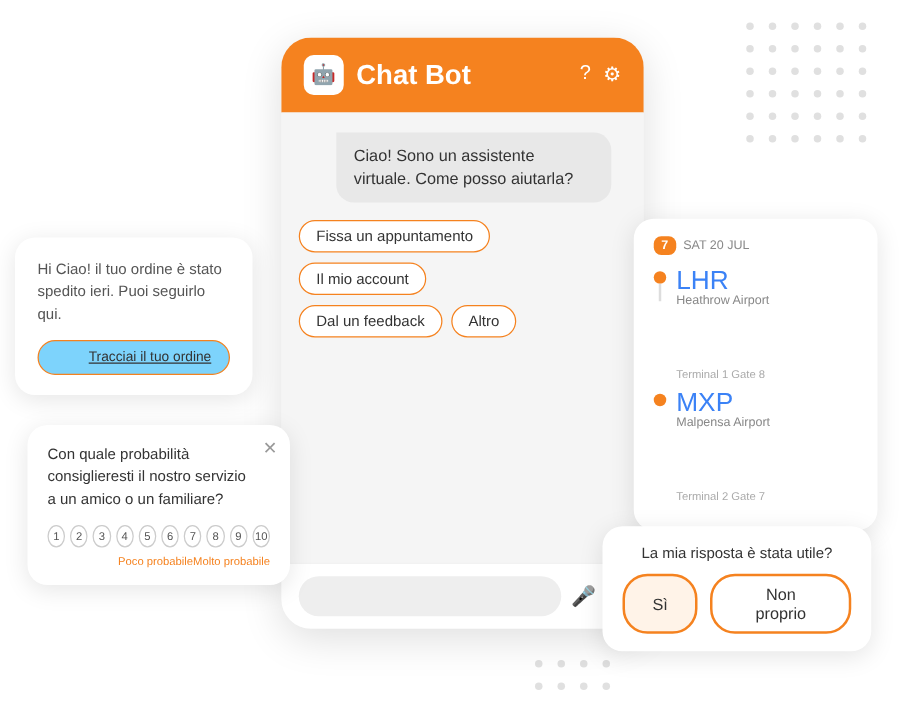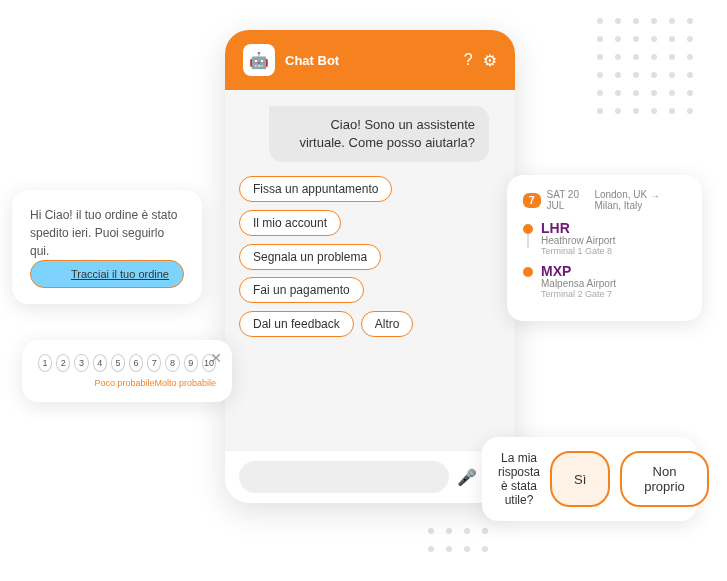--- a/index.html
+++ b/index.html
@@ -54,21 +54,21 @@
       width: 32px;
       height: 32px;
       background: #fff;
       border-radius: 8px;
       display: flex;
       align-items: center;
       justify-content: center;
       font-size: 16px;
     }
     .chatbot-header-title {
-      font-size: 13px;
+      font-size: 22px;
       font-weight: 700;
       color: #fff;
       flex: 1;
     }
     .chatbot-header-actions {
       display: flex;
       gap: 10px;
     }
     .chatbot-header-actions span {
       color: #fff;
@@ -90,21 +90,20 @@
       color: #333;
       max-width: 220px;
       margin-left: 30px;
       margin-bottom: 14px;
       line-height: 1.4;
     }
 
     .chat-message-wrap {
       position: relative;
       margin-bottom: 12px;
-      text-align: right;
     }
 
     .chips-row {
       display: flex;
       flex-wrap: wrap;
       gap: 7px;
       margin-bottom: 8px;
     }
 
     .chip {
@@ -153,20 +152,21 @@
       background: #fff;
       border-radius: 16px;
       box-shadow: 0 4px 20px rgba(0,0,0,0.10);
       padding: 16px 18px;
       width: 190px;
       z-index: 6;
     }
     .order-card-text {
       font-size: 12px;
       color: #555;
+      margin-bottom: 12px;
       line-height: 1.5;
     }
     .order-card-btn {
       background: #7dd3fc;
       border: 1.5px solid #f5821f;
       color: #333;
       border-radius: 20px;
       padding: 7px 14px;
       font-size: 11px;
       cursor: pointer;
@@ -266,32 +266,33 @@
       border-radius: 50%;
       background: #f5821f;
       margin-top: 3px;
       flex-shrink: 0;
     }
     .flight-dot.dest {
       background: #f5821f;
     }
     .flight-stop-info {}
     .flight-code {
-      font-size: 14px;
-      font-weight: 700;
-      color: #701a75;
+      font-size: 21px;
+      font-weight: 400;
+      color: #3b82f6;
       line-height: 1;
     }
     .flight-airport {
       font-size: 10px;
       color: #888;
     }
     .flight-terminal {
       font-size: 9px;
       color: #aaa;
+      margin-top: 48px;
     }
     .flight-line {
       width: 1.5px;
       height: 14px;
       background: #ddd;
       margin-left: 4px;
       margin-bottom: 2px;
     }
 
     
@@ -299,21 +300,21 @@
       position: absolute;
       right: 30px;
       bottom: 60px;
       background: #fff;
       border-radius: 16px;
       box-shadow: 0 4px 20px rgba(0,0,0,0.10);
       padding: 14px 16px;
       width: 215px;
       z-index: 6;
       display: flex;
-      flex-direction: row;
+      flex-direction: column;
       gap: 10px;
     }
     .feedback-question {
       font-size: 12px;
       color: #333;
       text-align: center;
     }
     .feedback-btns {
       display: flex;
       gap: 10px;
@@ -405,42 +406,39 @@
     <div class="chat-message-wrap">
       <div class="chat-message">Ciao! Sono un assistente virtuale. Come posso aiutarla?</div>
     </div>
     <div class="chips-row">
       <div class="chip">Fissa un appuntamento</div>
     </div>
     <div class="chips-row">
       <div class="chip">Il mio account</div>
     </div>
     <div class="chips-row">
-      <div class="chip">Segnala un problema</div>
-      <div class="chip">Fai un pagamento</div>
-    </div>
-    <div class="chips-row">
       <div class="chip">Dal un feedback</div>
       <div class="chip">Altro</div>
     </div>
   </div>
   <div class="chatbot-footer">
     <div class="chatbot-input"></div>
     <span class="chatbot-footer-mic">🎤</span>
     <span class="chatbot-footer-dots">⋮</span>
   </div>
 </div>
 
 <div class="order-card">
   <div class="order-card-text">Hi Ciao! il tuo ordine è stato spedito ieri. Puoi seguirlo qui.</div>
   <div class="order-card-btn">Tracciai il tuo ordine</div>
 </div>
 
 <div class="nps-card">
   <span class="nps-card-close">✕</span>
+  <div class="nps-card-question">Con quale probabilità consiglieresti il nostro servizio a un amico o un familiare?</div>
   <div class="nps-numbers">
   <div class="nps-num">1</div>
       <div class="nps-num">2</div>
       <div class="nps-num">3</div>
       <div class="nps-num">4</div>
       <div class="nps-num">5</div>
       <div class="nps-num">6</div>
       <div class="nps-num">7</div>
       <div class="nps-num">8</div>
       <div class="nps-num">9</div>
@@ -449,21 +447,20 @@
   <div class="nps-labels">
     <span>Poco probabile</span>
     <span>Molto probabile</span>
   </div>
 </div>
 
 <div class="flight-card">
   <div class="flight-card-header">
     <span class="flight-badge">7</span>
     <span>SAT 20 JUL</span>
-    <span>London, UK → Milan, Italy</span>
   </div>
   <div class="flight-stop">
     <div>
       <div class="flight-dot"></div>
       <div class="flight-line"></div>
     </div>
     <div class="flight-stop-info">
       <div class="flight-code">LHR</div>
       <div class="flight-airport">Heathrow Airport</div>
       <div class="flight-terminal">Terminal 1 Gate 8</div>

